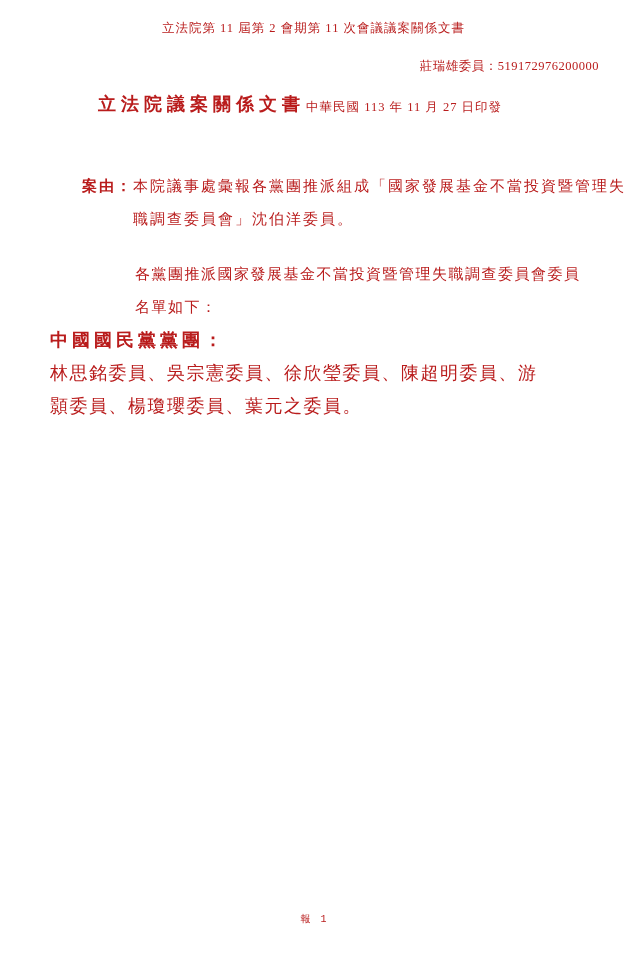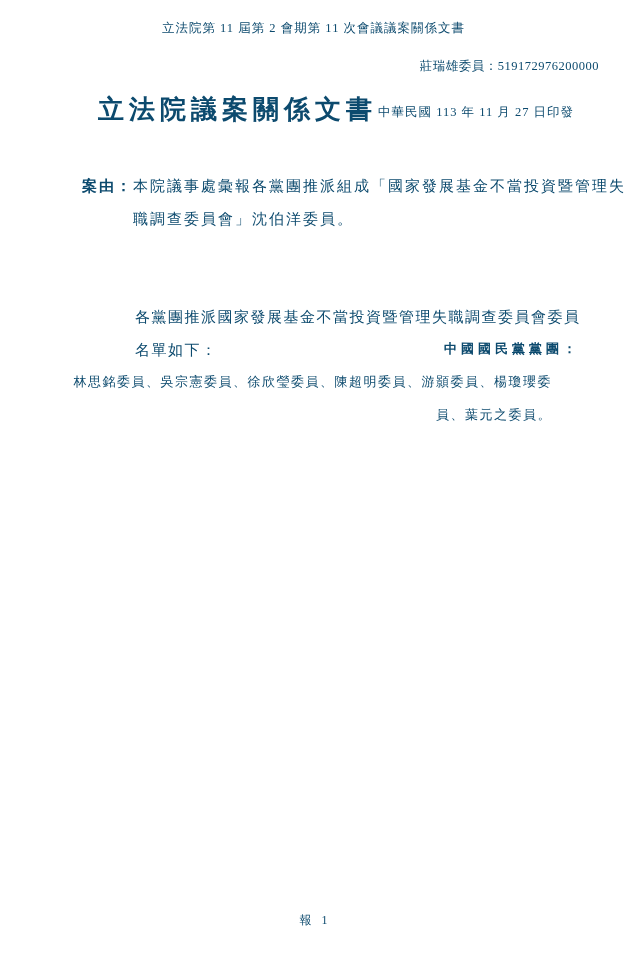--- a/index.html
+++ b/index.html
@@ -7,21 +7,21 @@
     padding: 0;
     background: #e8e8e8;
   }
   .page {
     position: relative;
     width: 627px;
     height: 976px;
     background: #ffffff;
     margin: 0 auto;
     font-family: "Liberation Serif", "DejaVu Serif", serif;
-    color: #0c4a6e;
+    color: #b91c1c;
     overflow: hidden;
   }
   .top-header {
     position: absolute;
     top: 20px;
     left: 0;
     width: 100%;
     text-align: center;
     font-size: 12.5px;
     letter-spacing: 1px;
@@ -34,21 +34,21 @@
     letter-spacing: 0.5px;
   }
   .title-row {
     position: absolute;
     top: 92px;
     left: 98px;
     display: flex;
     align-items: center;
   }
   .main-title {
-    font-size: 26px;
+    font-size: 18px;
     font-weight: bold;
     letter-spacing: 5px;
     white-space: nowrap;
   }
   .print-date {
     font-size: 12.5px;
     letter-spacing: 1px;
     margin-left: 1px;
     margin-top: 6px;
     white-space: nowrap;
@@ -70,46 +70,45 @@
     font-weight: bold;
   }
   .intro-para {
     position: absolute;
     top: 258px;
     left: 135px;
     width: 452px;
     font-size: 15px;
     letter-spacing: 1.5px;
     line-height: 33px;
-    margin-top: 43px;
   }
   .sections {
     position: absolute;
-    top: 332px;
+    top: 324px;
     left: 50px;
     width: 530px;
-    font-size: 13px;
+    font-size: 18px;
     line-height: 33px;
-    text-align: right;
   }
   .party-header {
     font-weight: bold;
     letter-spacing: 4px;
   }
   .party-members {
     letter-spacing: 1.5px;
     width: 502px;
   }
   .footer {
     position: absolute;
     top: 912px;
     left: 0;
     width: 100%;
     text-align: center;
-    font-size: 12px;
+    font-size: 10px;
+    font-family: Liberation Mono, monospace;
   }
   .footer .page-num {
     margin-left: 10px;
   }
 </style>
 </head>
 <body>
 
 <div class="page">
 

